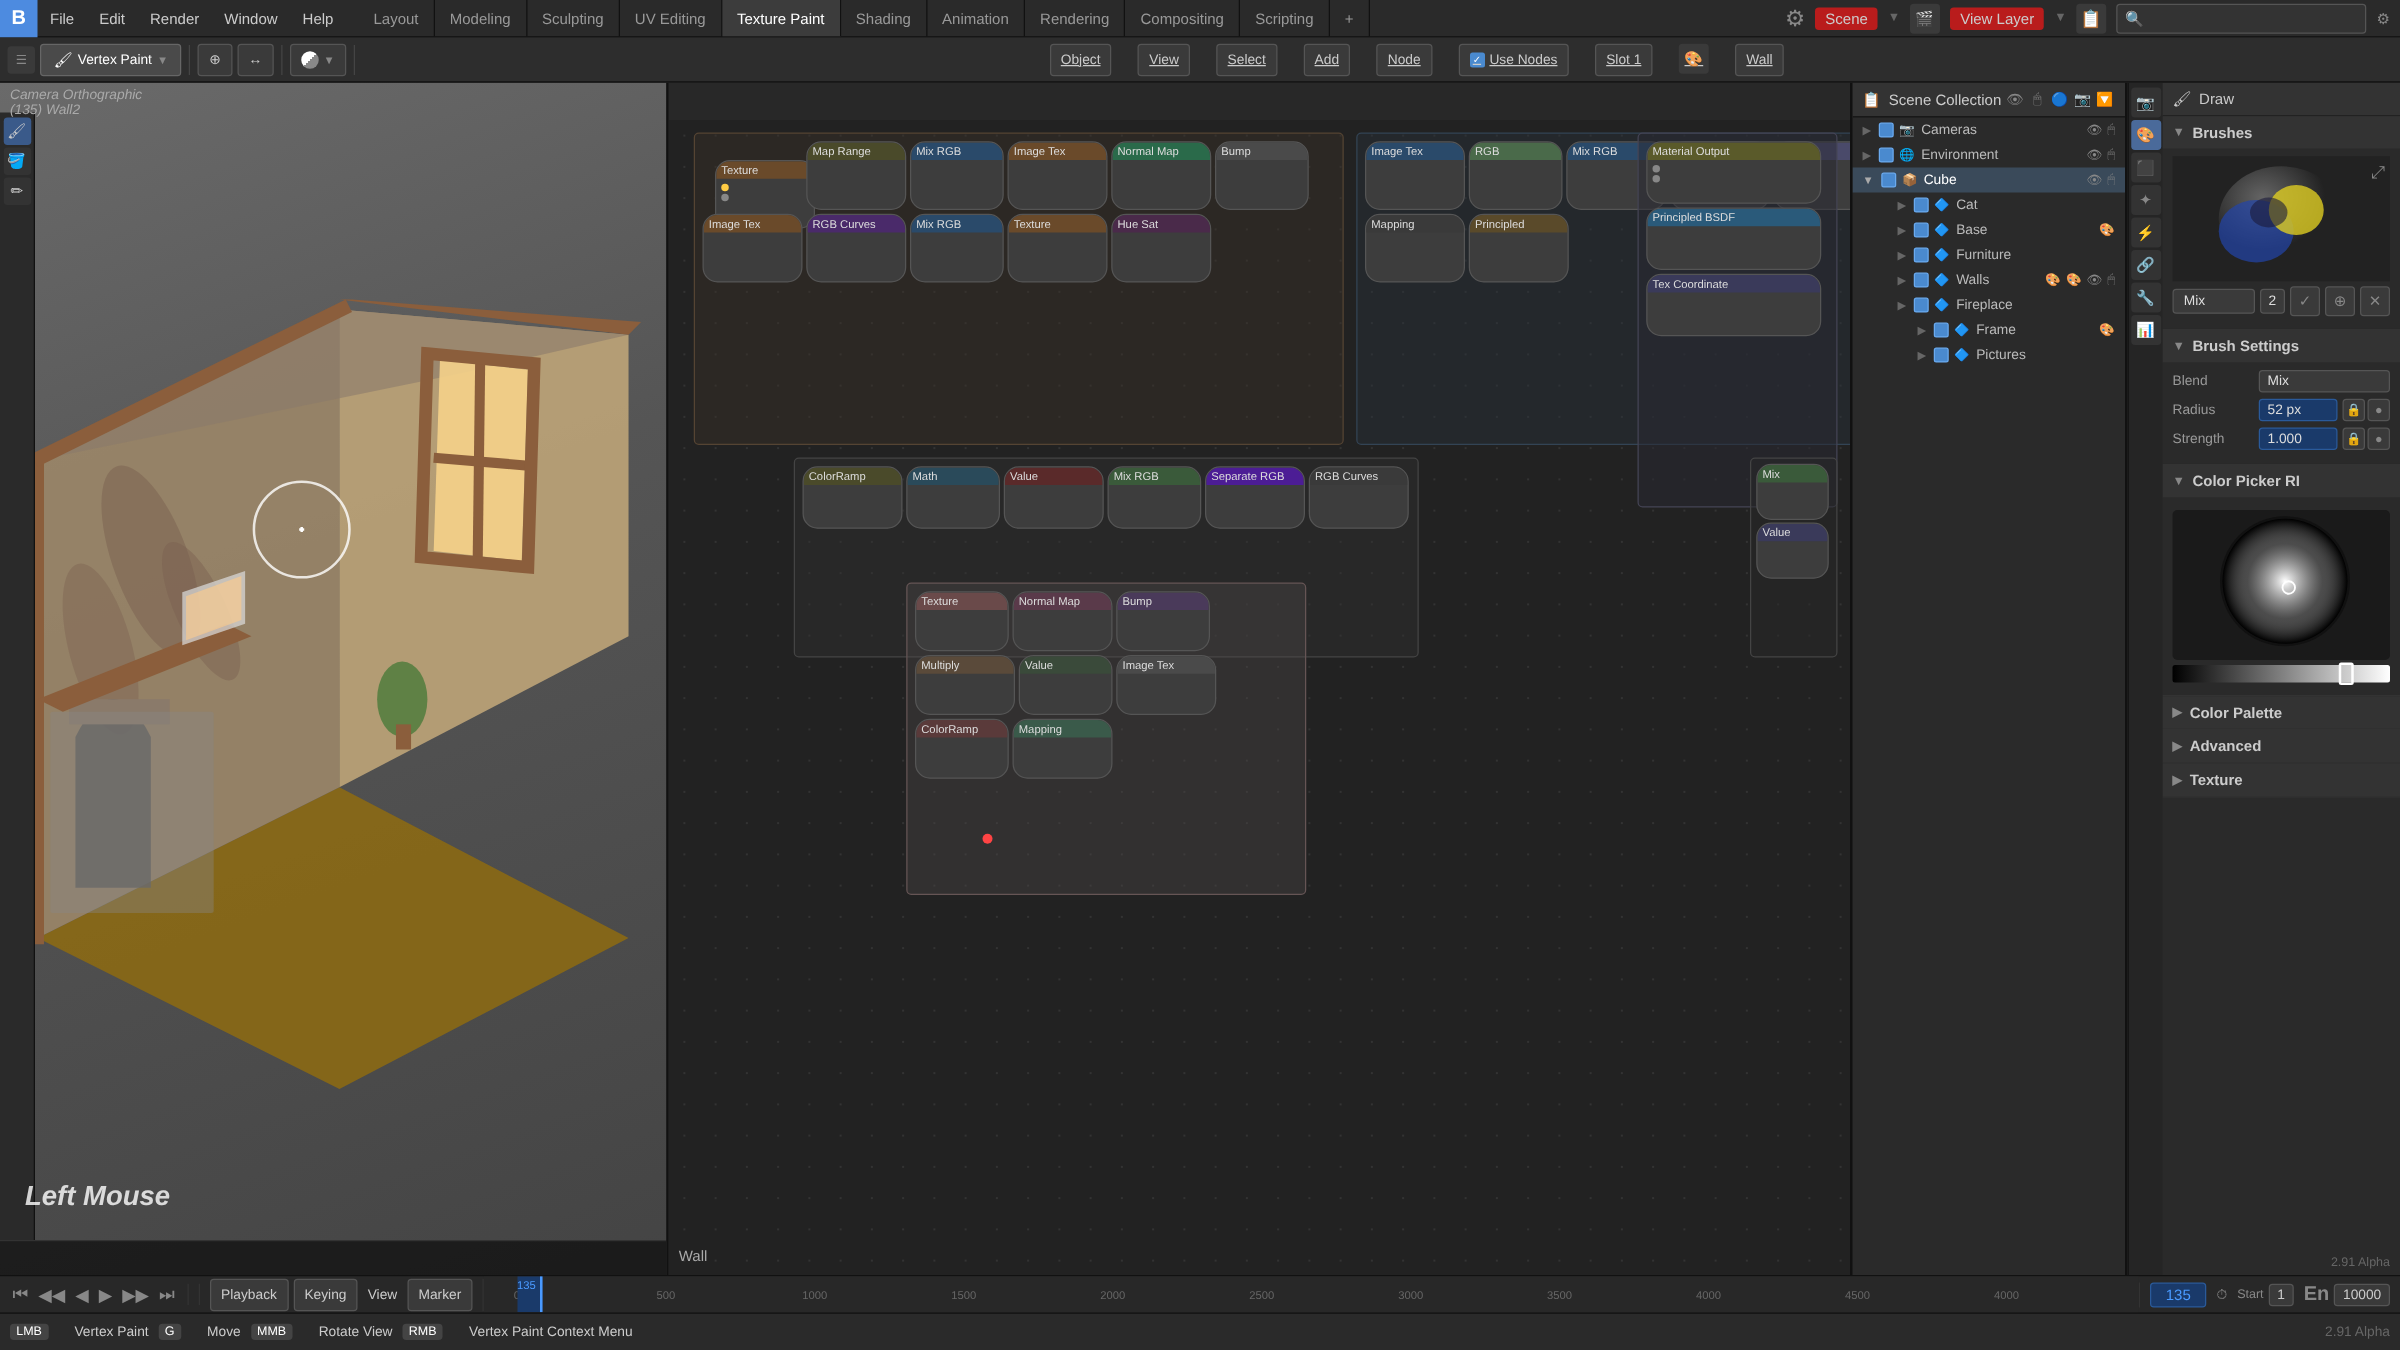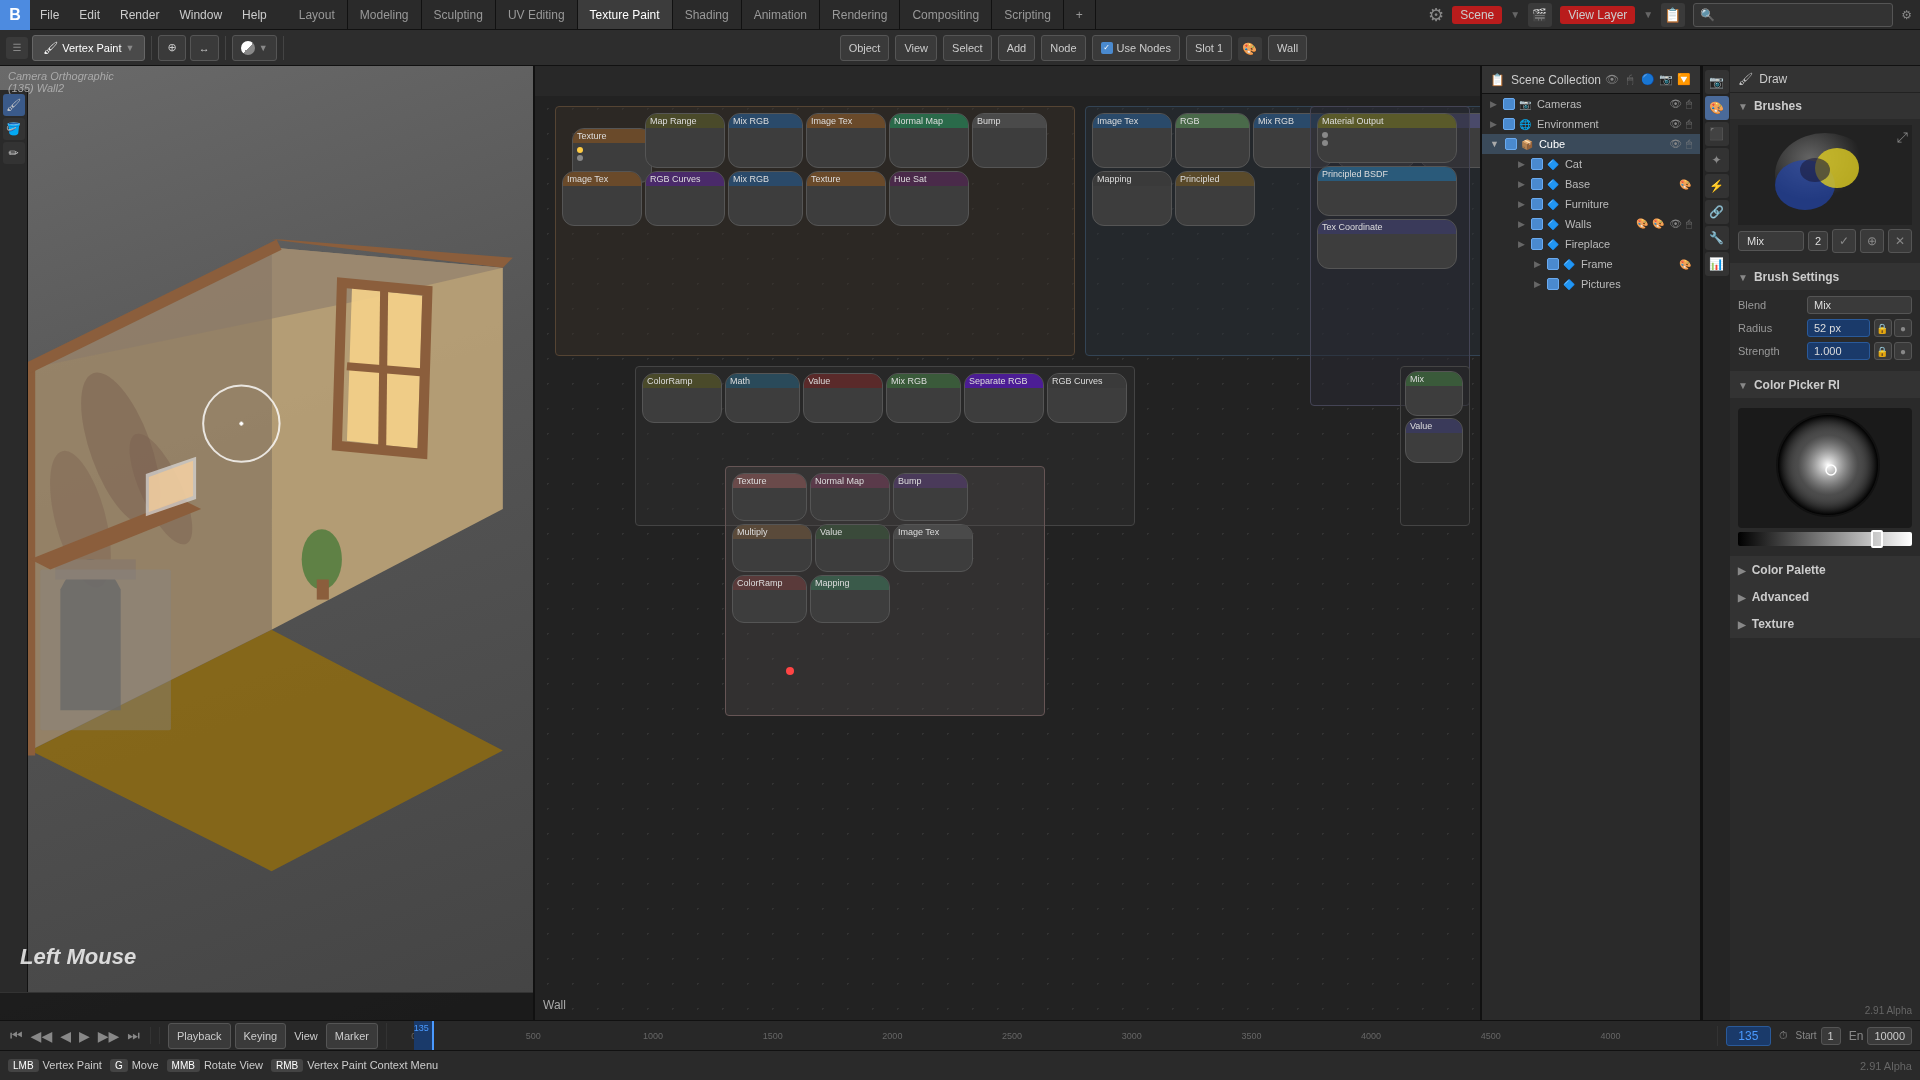--- a/index.html
+++ b/index.html
@@ -435,21 +435,22 @@
       background: #2a2a2a;
       display: flex;
       align-items: center;
       padding: 0 8px;
       gap: 8px;
       border-top: 1px solid #111;
       z-index: 100;
     }
     .status-item {
       display: flex;
-      gap: 4px;
+      align-items: center;
+      gap: 21px;
       font-size: 11px;
       color: #ccc;
     }
     .status-key {
       background: #444;
       padding: 1px 5px;
       border-radius: 3px;
       font-size: 10px;
       color: #fff;
     }
@@ -646,21 +647,21 @@
   <div class="toolbar-separator"></div>
   <div class="toolbar-btn">⊕</div>
   <div class="toolbar-btn">↔</div>
   <div class="toolbar-separator"></div>
   <div class="toolbar-btn">
     <span style="width:14px;height:14px;background:linear-gradient(135deg,#fff 50%,#888 50%);border-radius:50%;display:inline-block;"></span>
     <span style="color:#888;font-size:9px;">▼</span>
   </div>
   <div class="toolbar-separator"></div>
 
-  <div style="margin-left: 550px; display:flex; align-items:flex-end; gap:6px;">
+  <div style="margin-left: 550px; display:flex; align-items:flex-start; gap:21px;text-decoration:underline;">
     <div class="toolbar-btn">Object</div>
     <div class="toolbar-btn">View</div>
     <div class="toolbar-btn">Select</div>
     <div class="toolbar-btn">Add</div>
     <div class="toolbar-btn">Node</div>
     <div style="display:flex;align-items:center;gap:4px;background:#3a3a3a;border:1px solid #555;border-radius:3px;padding:0 8px;height:26px;">
       <div style="width:12px;height:12px;background:#4a8acf;border-radius:2px;display:flex;align-items:center;justify-content:center;font-size:8px;color:#fff;">✓</div>
       <span style="font-size:11px;color:#ccc;">Use Nodes</span>
     </div>
     <div class="toolbar-btn">Slot 1</div>
@@ -1185,21 +1186,21 @@
 
     <div style="display:flex;align-items:center;gap:4px;">
       <div style="background:#1a3a6a;border:1px solid #2a5a9a;border-radius:3px;padding:2px 8px;font-size:12px;color:#4a9aff;min-width:45px;text-align:center;">135</div>
     </div>
     <span style="color:#888;font-size:11px;">⏱</span>
     <div style="display:flex;align-items:center;gap:4px;">
       <span style="color:#888;font-size:10px;">Start</span>
       <div style="background:#3a3a3a;border:1px solid #555;border-radius:3px;padding:2px 6px;font-size:11px;color:#ccc;">1</div>
     </div>
     <div style="display:flex;align-items:center;gap:4px;">
-      <span style="color:#888;font-size:12px;">En</span>
+      <span style="color:#888;font-size:16px;font-weight:bold;">En</span>
       <div style="background:#3a3a3a;border:1px solid #555;border-radius:3px;padding:2px 6px;font-size:11px;color:#ccc;">10000</div>
     </div>
   </div>
 </div>
 
 <div id="bottom-bar">
   <div class="status-item">
     <span class="status-key">LMB</span>
     <span>Vertex Paint</span>
   </div>

